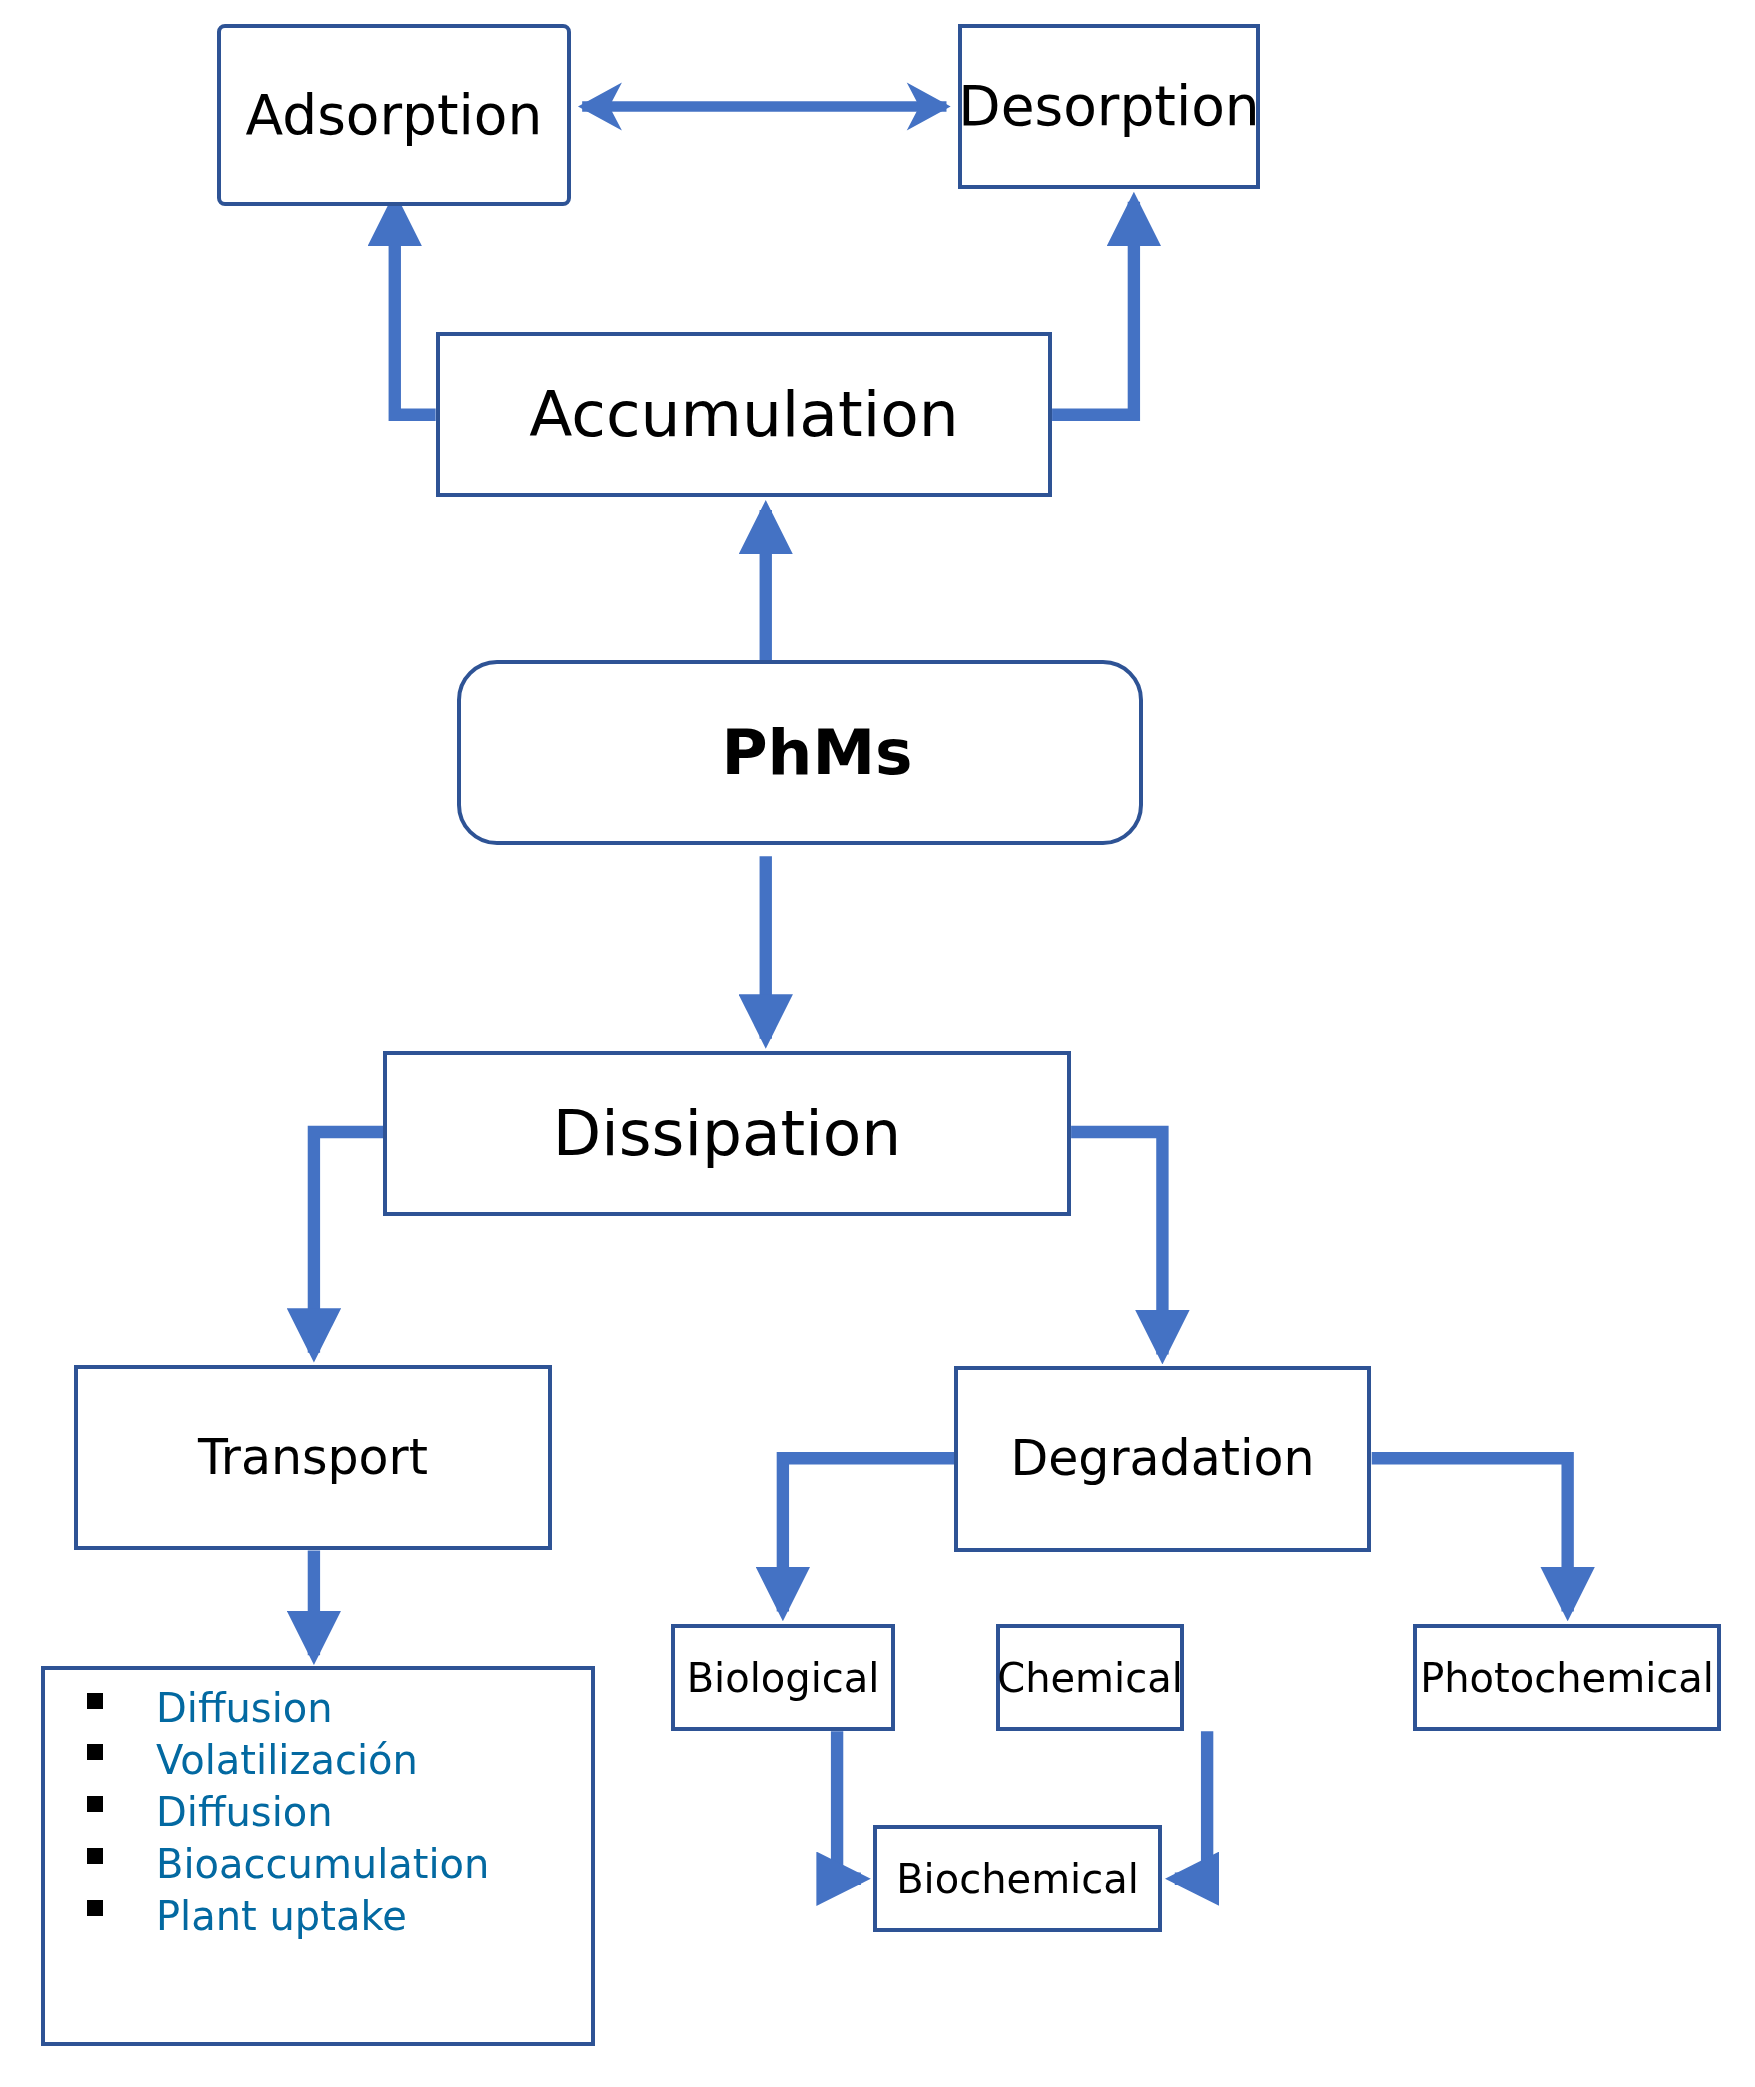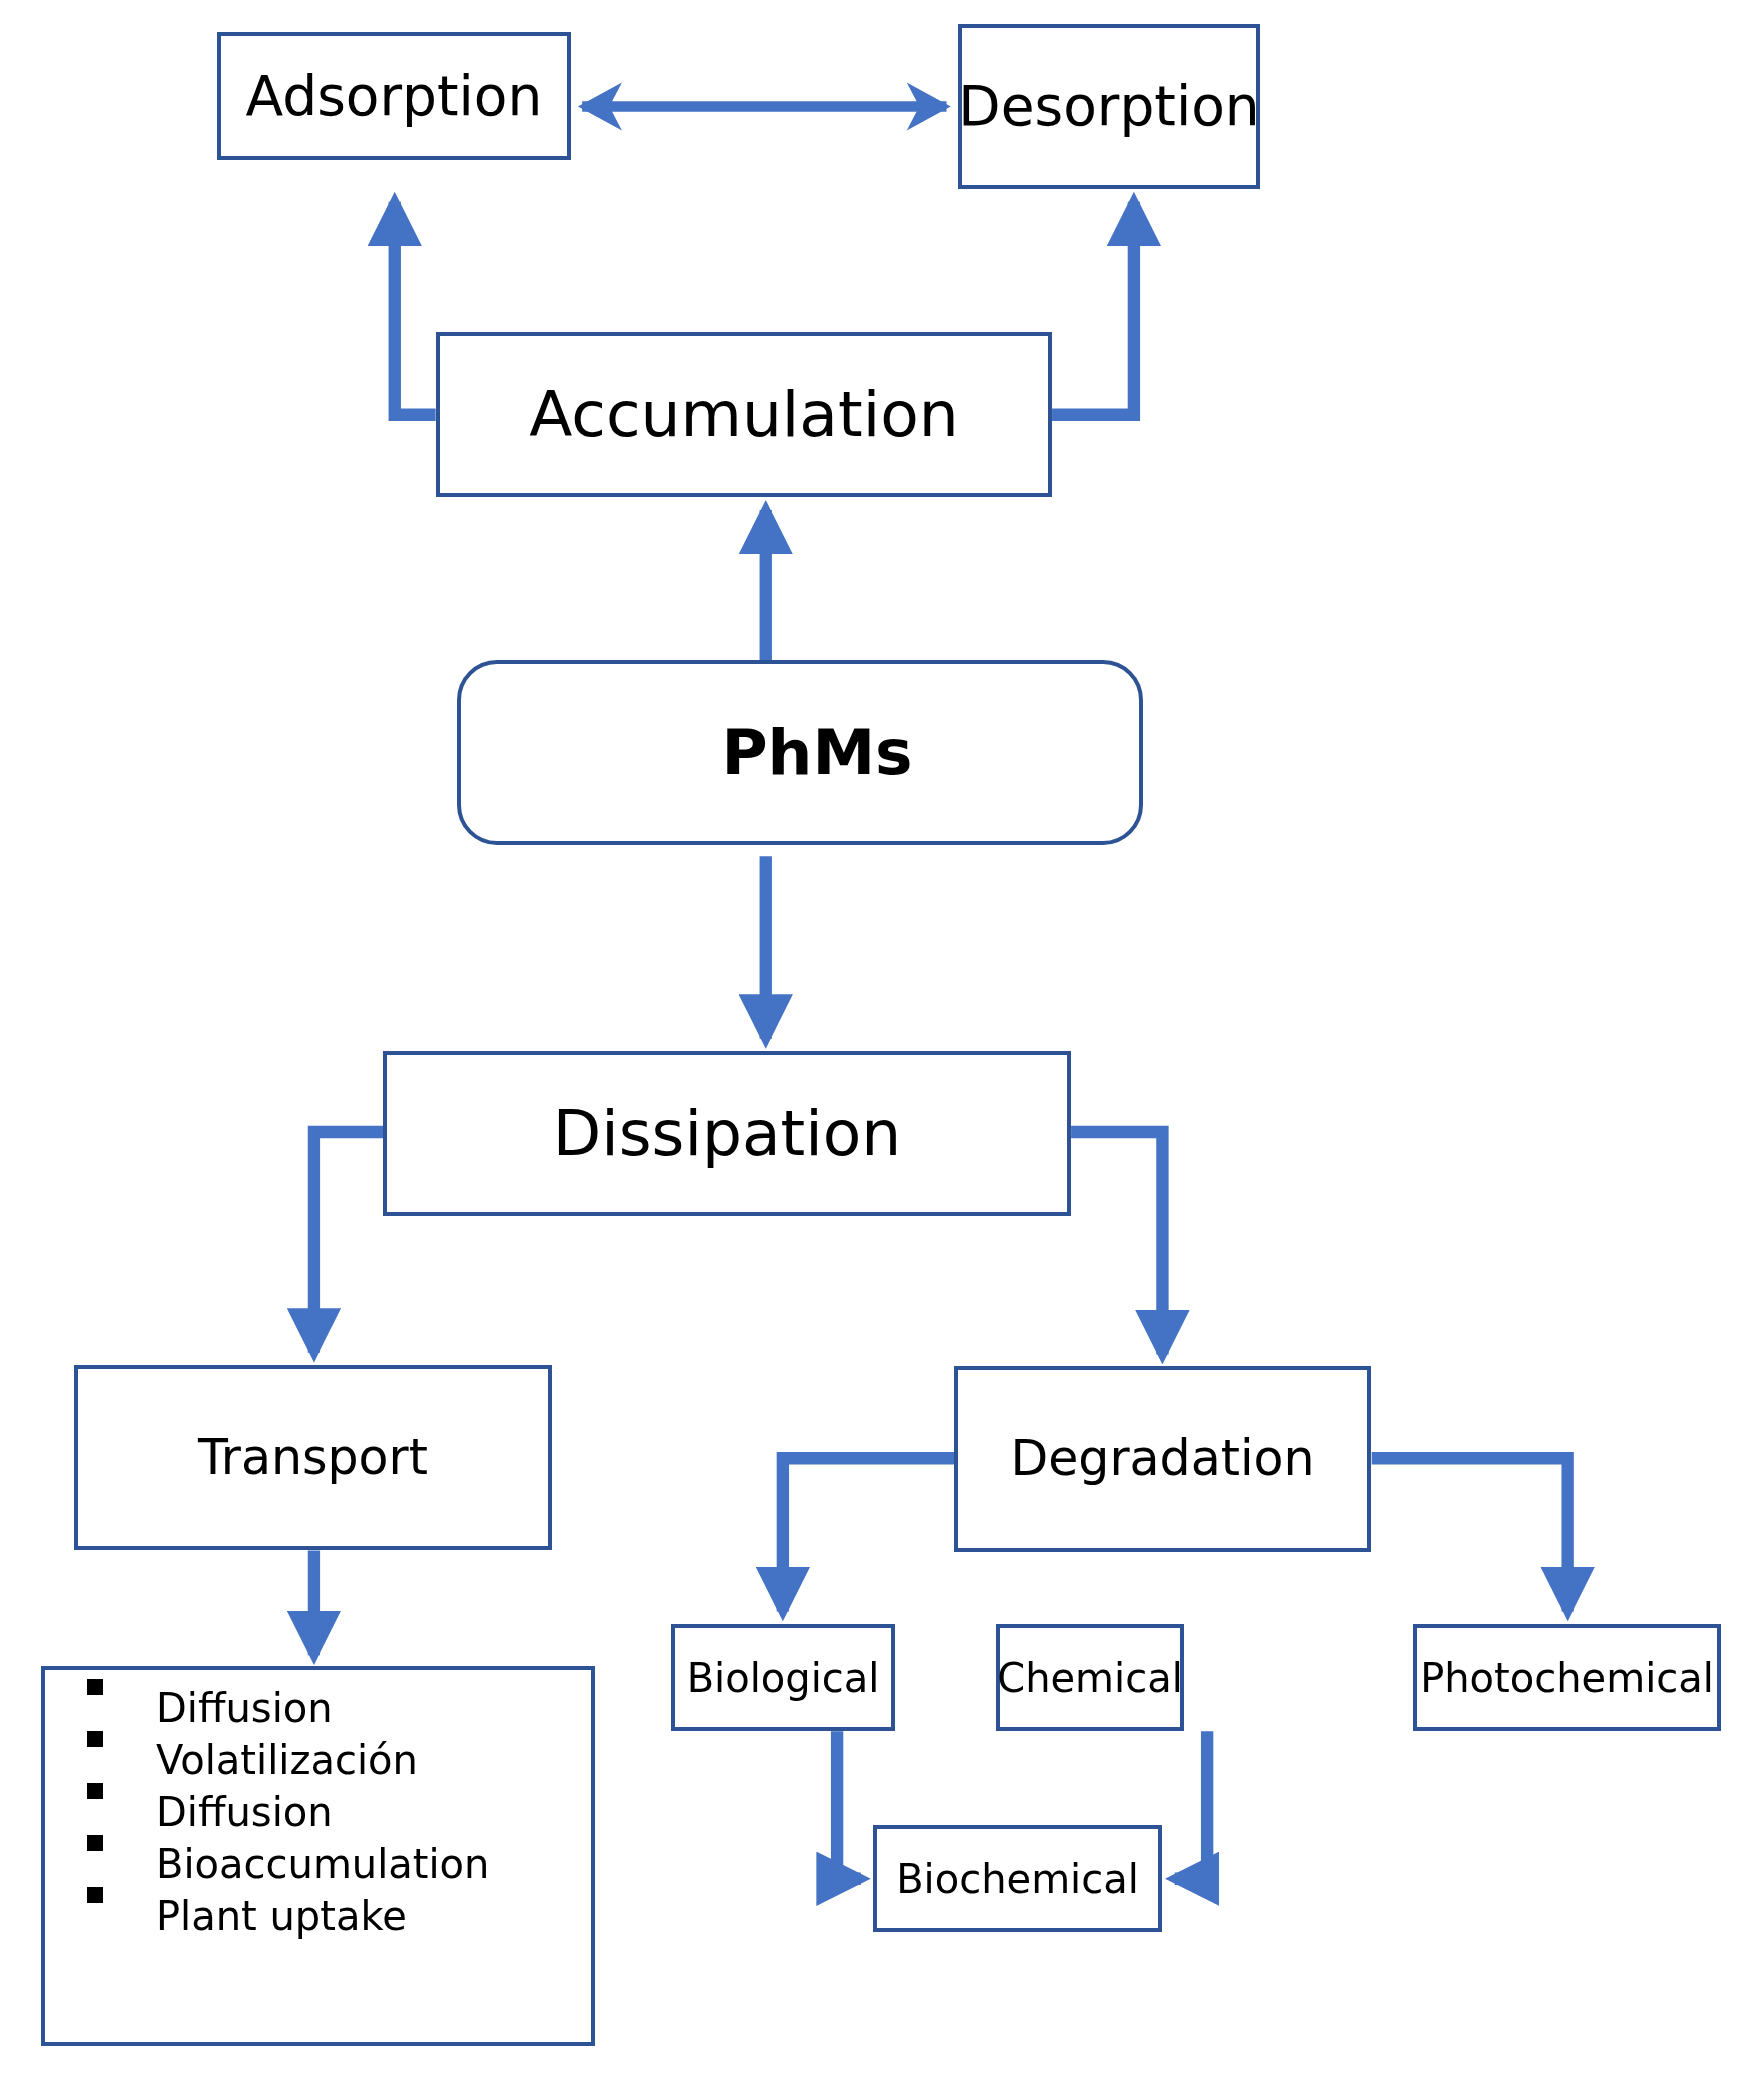--- a/index.html
+++ b/index.html
@@ -38,21 +38,21 @@
     border-radius: 40px;
   }
   .node .label {
     text-align: center;
     line-height: 1.1;
     white-space: nowrap;
   }
   .node.bold .label { font-weight: bold; }
 
   
-  #node-adsorption   { left: 217px;  top: 32px;   width: 354px;  height: 128px; }
+  #node-adsorption   { left: 217px;  top: 24px;   width: 354px;  height: 182px; border-radius: 8px; }
   #node-desorption   { left: 958px; top: 24px;   width: 302px;  height: 165px; }
   #node-accumulation { left: 436px;  top: 332px;  width: 616px;  height: 165px; }
   #node-phms         { left: 457px;  top: 660px;  width: 686px;  height: 185px; padding-left: 34px; }
   #node-dissipation  { left: 383px;  top: 1051px; width: 688px;  height: 165px; }
   #node-transport    { left: 74px;   top: 1365px; width: 478px;  height: 185px; }
   #node-translist    { left: 41px;   top: 1666px; width: 554px;  height: 380px;
                        align-items: flex-start; justify-content: flex-start; }
   #node-degradation  { left: 954px; top: 1366px; width: 417px;  height: 186px; }
   #node-biological   { left: 671px;  top: 1624px; width: 224px;  height: 107px; }
   #node-chemical     { left: 996px; top: 1624px; width: 188px;  height: 107px; }
@@ -65,23 +65,23 @@
 
   
   ul.bullets {
     list-style: none;
     margin: 0;
     padding: 17px 0 0 42px;
     width: 100%;
   }
   ul.bullets li {
     display: flex;
-    align-items: flex-start;
+    align-items: center;
     font-size: 40px;
-    color: #000000;
+    color: #0369a1;
     margin: 0 0 9.5px 0;
     line-height: 1.06;
   }
   ul.bullets li .sq {
     display: inline-block;
     width: 16px;
     height: 16px;
     background: #000;
     margin-right: 53px;
     flex: 0 0 auto;

